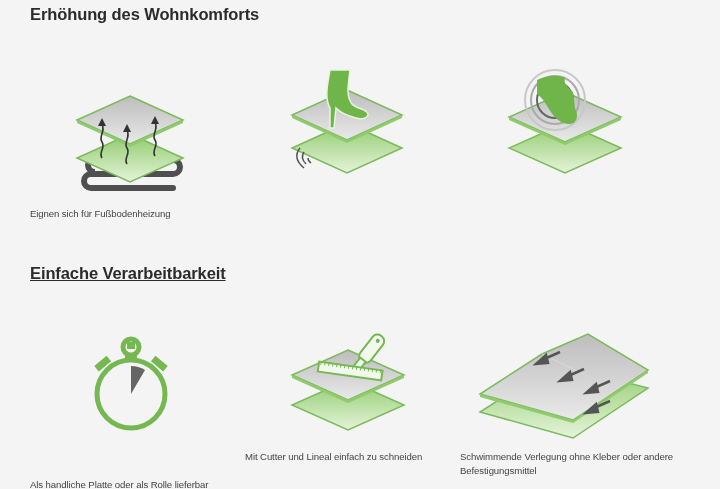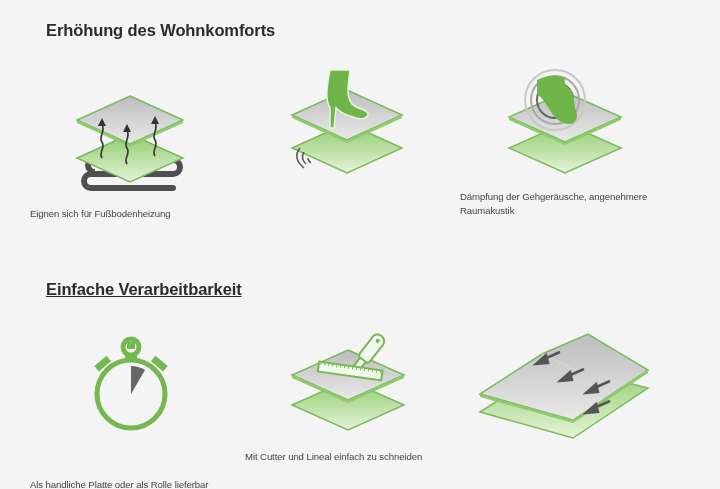--- a/index.html
+++ b/index.html
@@ -6,21 +6,21 @@
   body {
     width: 720px; height: 489px; overflow: hidden;
     background: #f4f4f4;
     font-family: "Liberation Sans", "DejaVu Sans", sans-serif;
     color: #333;
     position: relative;
   }
   .section-title {
     position: absolute; left: 30px;
     font-size: 16.5px; font-weight: bold; color: #2b2b2b;
-    margin: 16px; letter-spacing: -0.1px;
+    margin: 0; letter-spacing: -0.1px;
   }
   .feature { position: absolute; width: 215px; }
   .feature .icon { position: absolute; }
   .feature .caption {
     position: absolute; left: 0; width: 215px;
     font-size: 9.6px; line-height: 14px; color: #444;
     letter-spacing: -0.1px;
   }
   svg { display: block; }
 </style>
@@ -94,21 +94,20 @@
       <polygon points="60,24 116,49 60,74 4,49" fill="url(#grayTop)" stroke="#7aba5a" stroke-width="1.5"></polygon>
       <polygon points="4,49 60,74 116,49 116,52 60,77 4,52" fill="#8fcb6c"></polygon>
 
       <circle cx="50" cy="32" r="30" fill="none" stroke="#c8c8c8" stroke-width="2"></circle>
       <circle cx="50" cy="32" r="24" fill="none" stroke="#aaa" stroke-width="2"></circle>
       <circle cx="50" cy="32" r="18" fill="none" stroke="#666" stroke-width="2"></circle>
 
       <path d="M32 12 C40 8 52 6 60 10 C58 16 64 20 68 24 L70 40 C74 48 72 56 64 56 C56 56 50 50 46 44 C42 38 38 30 32 26 Z" fill="#6fb54a"></path>
     </svg>
   </div>
-  <div class="caption" style="top:130px;">Dämpfung der Gehgeräusche, angenehmere Raumakustik</div>
 </div>
 
 <h2 class="section-title" style="top:264px;text-decoration:underline;">Einfache Verarbeitbarkeit</h2>
 
 <div class="feature" style="left:30px; top:320px; height:160px;">
   <div class="icon" style="left:55px; top:10px;">
     <svg width="90" height="110" viewBox="0 0 90 110">
       <circle cx="46" cy="64" r="34" fill="none" stroke="#75b851" stroke-width="5"></circle>
       <circle cx="46" cy="17" r="8" fill="none" stroke="#75b851" stroke-width="5"></circle>
       <rect x="42" y="12" width="8" height="7" fill="#75b851"></rect>
@@ -162,13 +161,14 @@
           <polygon points="58,34 68,25 70,33"></polygon>
         <line x1="88" y1="47" x2="106" y2="39"></line>
           <polygon points="82,51 92,42 94,50"></polygon>
         <line x1="114" y1="59" x2="132" y2="51"></line>
           <polygon points="108,63 118,54 120,62"></polygon>
         <line x1="114" y1="79" x2="132" y2="71"></line>
           <polygon points="108,83 118,74 120,82"></polygon>
       </g>
     </svg>
   </div>
+  <div class="caption" style="top:130px;">Schwimmende Verlegung ohne Kleber oder andere Befestigungsmittel</div>
 </div>
 
 </body></html>

